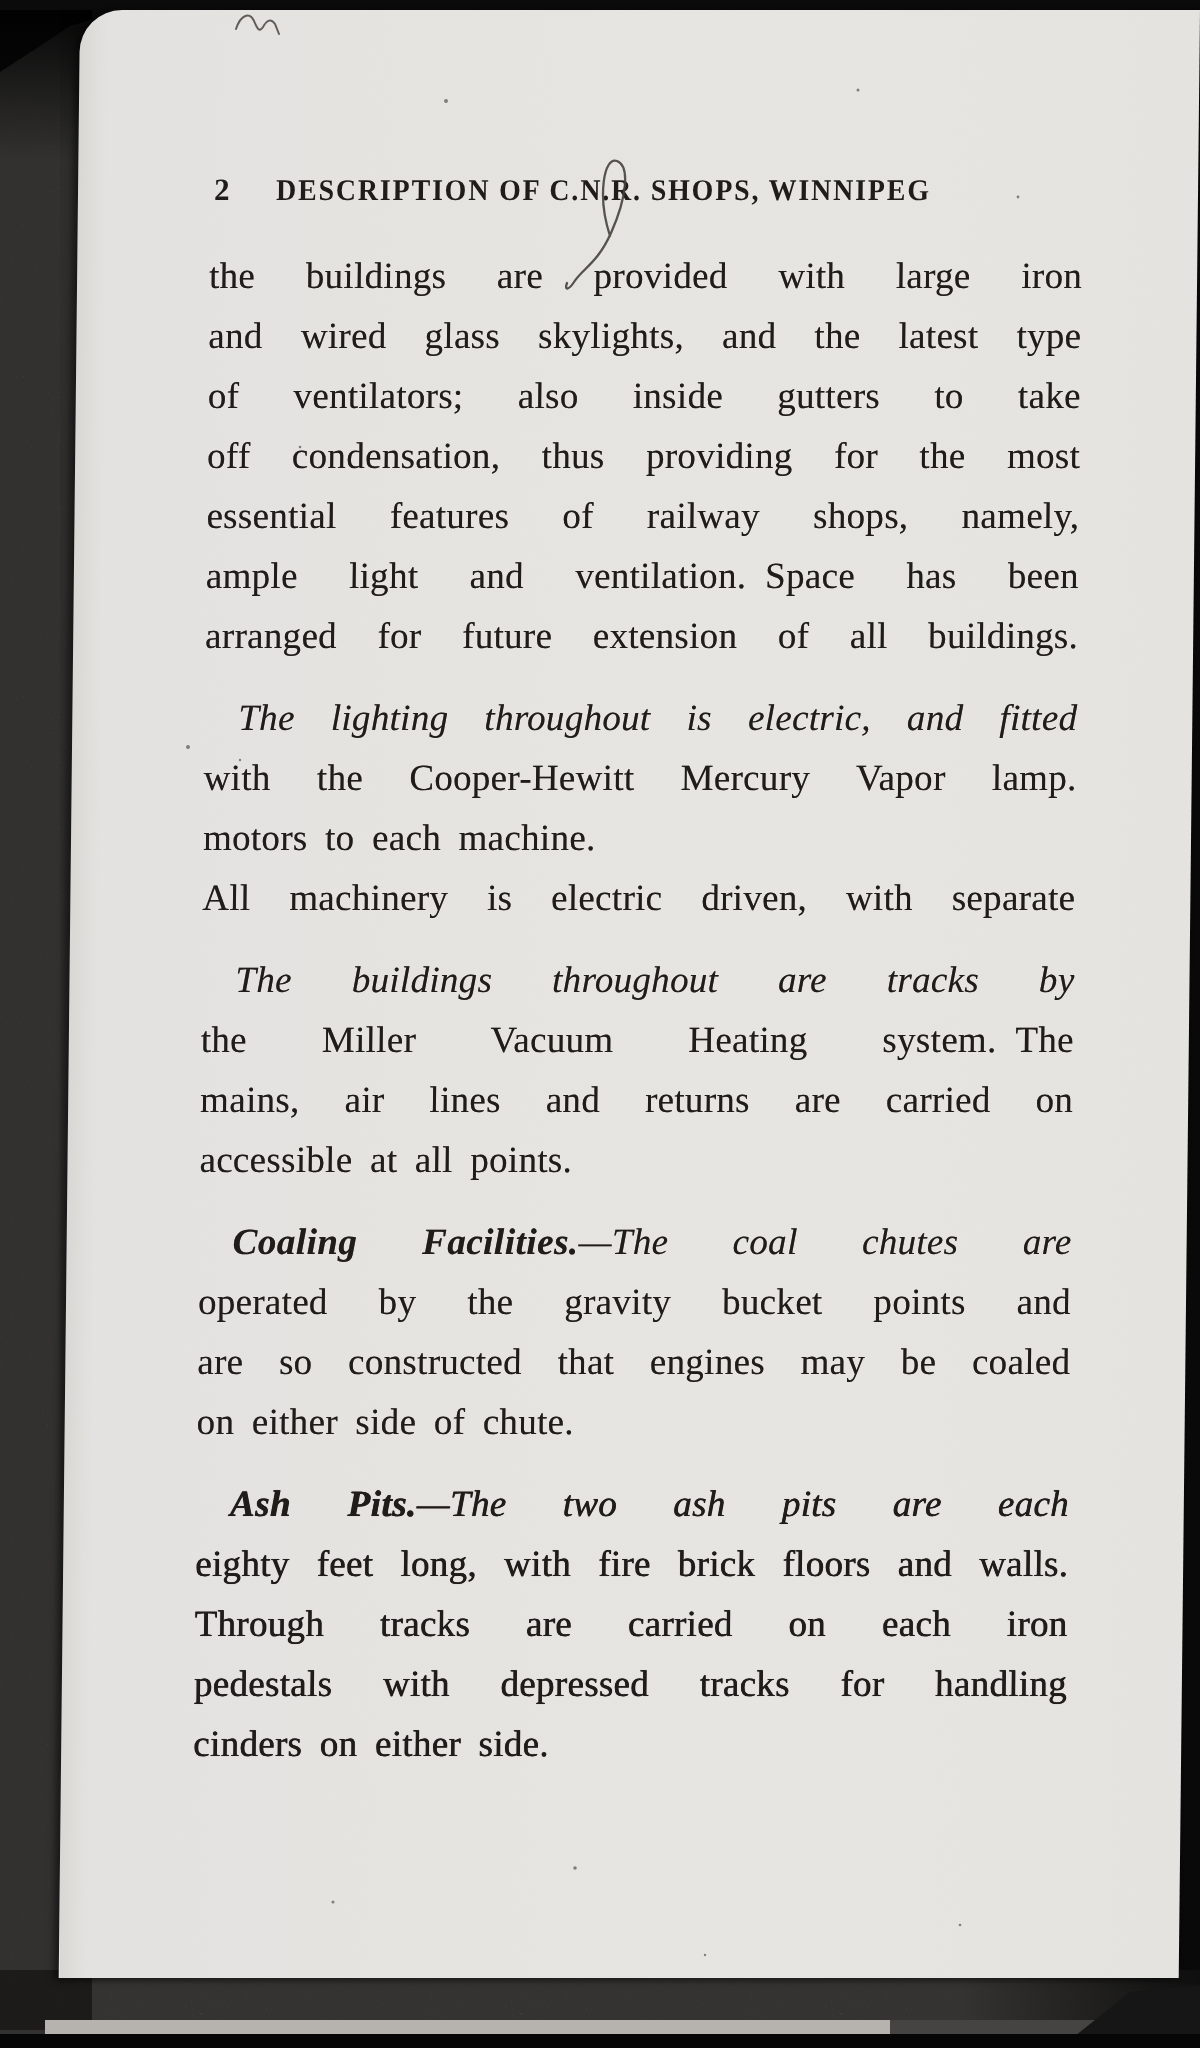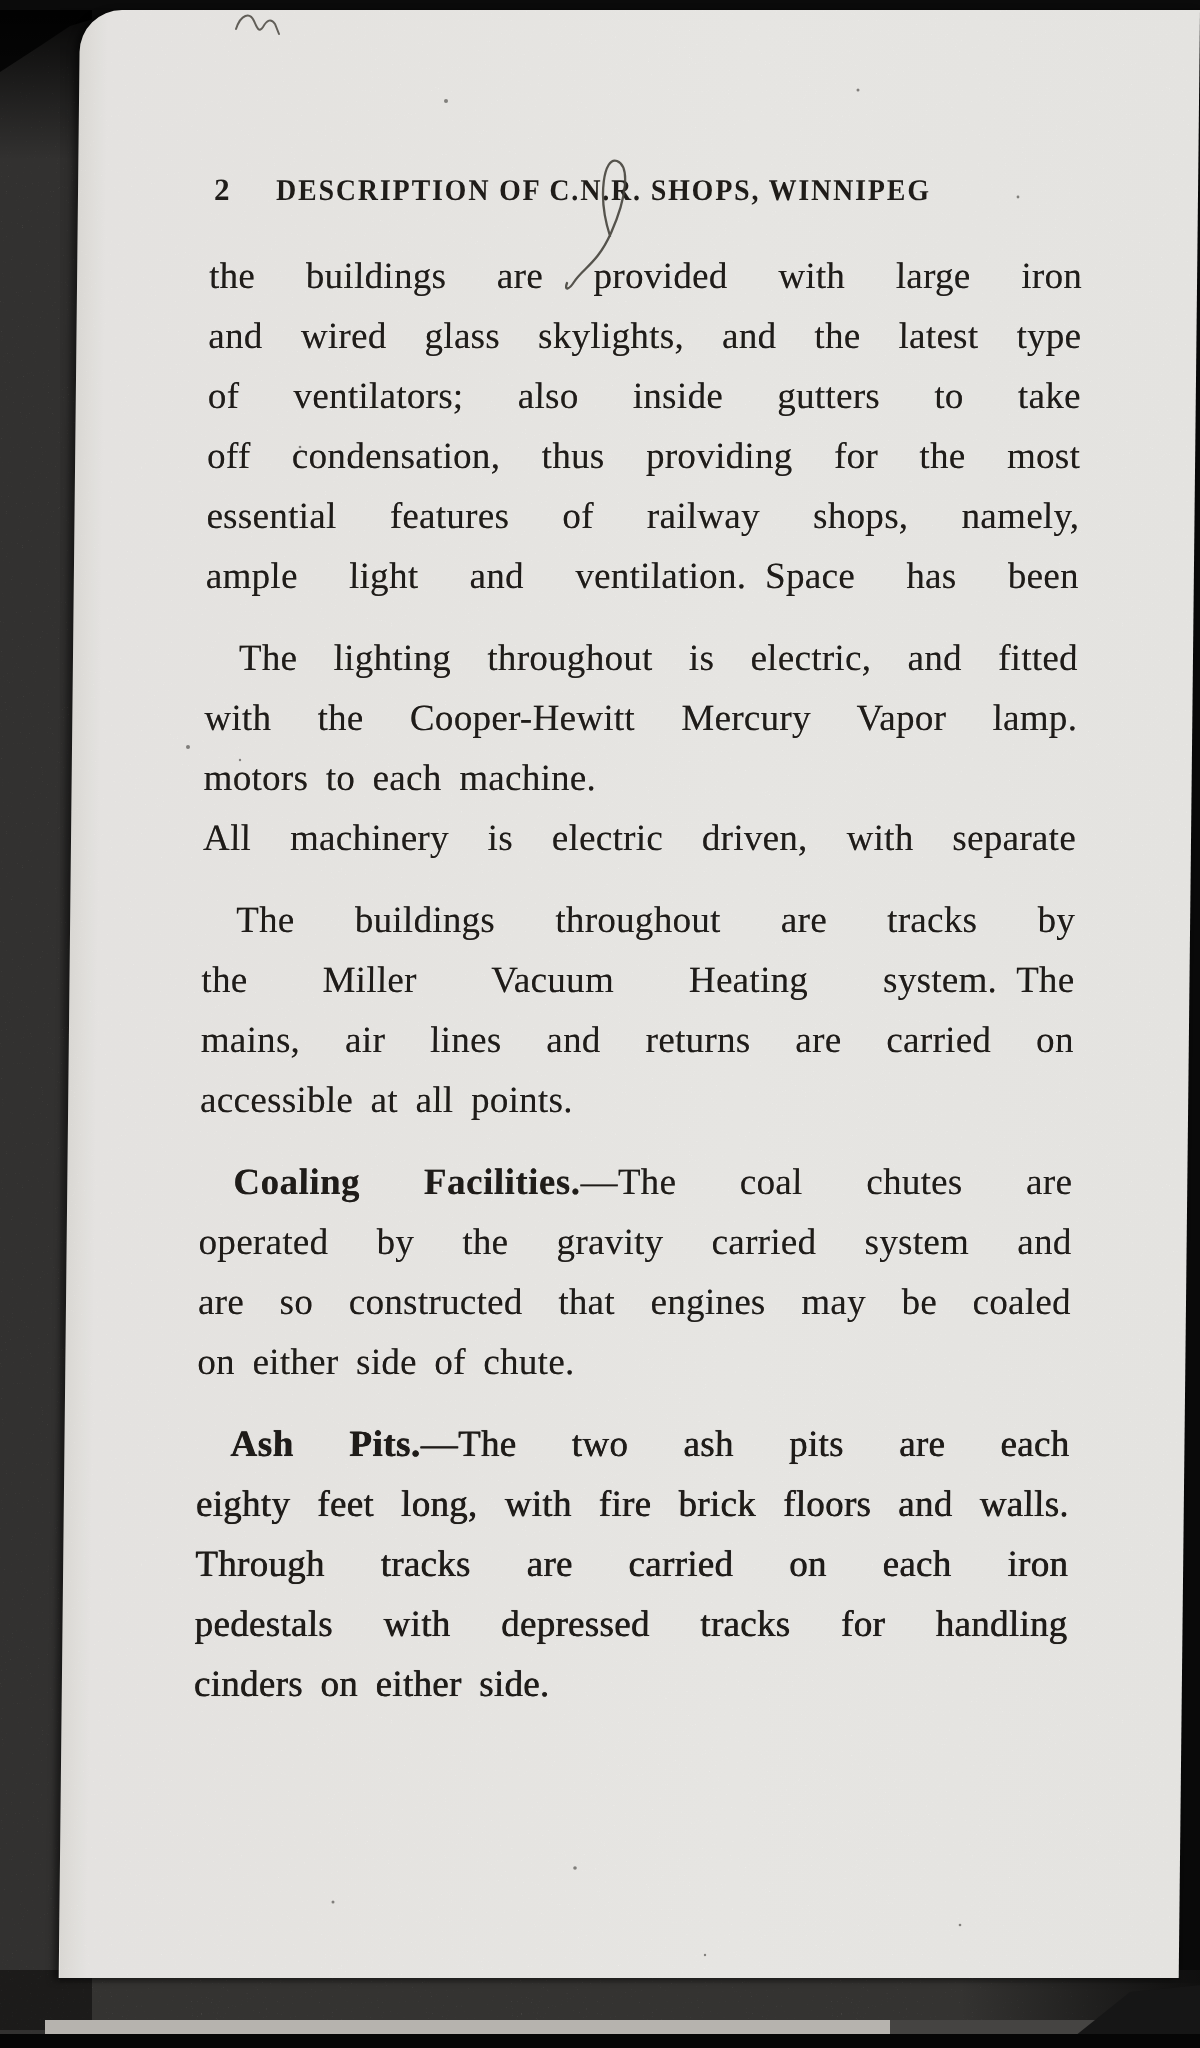--- a/index.html
+++ b/index.html
@@ -17,21 +17,21 @@
   .pghead{display:flex;align-items:baseline;gap:46px;font-weight:700;
           margin:0 0 38px 4px;white-space:nowrap;}
   .pgnum{font-size:31px;}
   .pgtitle{display:inline-block;font-size:30px;letter-spacing:2px;
            transform:scaleX(.93);transform-origin:0 50%;}
   .para{margin:0 0 22px 0;}
   .ln{font-size:37px;line-height:60px;letter-spacing:0.3px;
       text-shadow:0 0 0.6px rgba(25,22,18,0.55);}
   .ln.j{text-align:justify;text-align-last:justify;}
   .ln:not(.j){word-spacing:8px;}
-  .ln.ind{padding-left:34px;}
+  .ln.ind{padding-left:34px;font-style:italic;}
   .lead{font-weight:700;letter-spacing:0.5px;margin-top:43px;}
   .para.heavy .ln{text-shadow:0.45px 0 0 currentColor,0 0 0.7px rgba(25,22,18,0.6);}
 </style>
 </head>
 <body>
 
 <div class="scan">
 
   <svg class="bg" width="1200" height="2048" viewBox="0 0 1200 2048">
     <defs>
@@ -70,36 +70,37 @@
         <span class="pgtitle">DESCRIPTION OF C.N.R. SHOPS, WINNIPEG</span>
       </header>
       <main>
           <div class="para">
             <div class="ln j">the buildings are provided with large iron</div>
             <div class="ln j">and wired glass skylights, and the latest type</div>
             <div class="ln j">of ventilators; also inside gutters to take</div>
             <div class="ln j">off condensation, thus providing for the most</div>
             <div class="ln j">essential features of railway shops, namely,</div>
             <div class="ln j">ample light and ventilation. Space has been</div>
+            <div class="ln j">arranged for future extension of all buildings.</div>
           </div>
           <div class="para">
             <div class="ln j ind">The lighting throughout is electric, and fitted</div>
             <div class="ln j">with the Cooper-Hewitt Mercury Vapor lamp.</div>
             <div class="ln">motors to each machine.</div>
             <div class="ln j">All machinery is electric driven, with separate</div>
           </div>
           <div class="para">
             <div class="ln j ind">The buildings throughout are tracks by</div>
             <div class="ln j">the Miller Vacuum Heating system. The</div>
             <div class="ln j">mains, air lines and returns are carried on</div>
             <div class="ln">accessible at all points.</div>
           </div>
           <div class="para">
             <div class="ln j ind"><b class="lead">Coaling Facilities.</b>—The coal chutes are</div>
-            <div class="ln j">operated by the gravity carried system and</div>
+            <div class="ln j">operated by the gravity bucket points and</div>
             <div class="ln j">are so constructed that engines may be coaled</div>
             <div class="ln">on either side of chute.</div>
           </div>
           <div class="para heavy">
             <div class="ln j ind"><b class="lead">Ash Pits.</b>—The two ash pits are each</div>
             <div class="ln j">eighty feet long, with fire brick floors and walls.</div>
             <div class="ln j">Through tracks are carried on each iron</div>
             <div class="ln j">pedestals with depressed tracks for handling</div>
             <div class="ln">cinders on either side.</div>
           </div>

